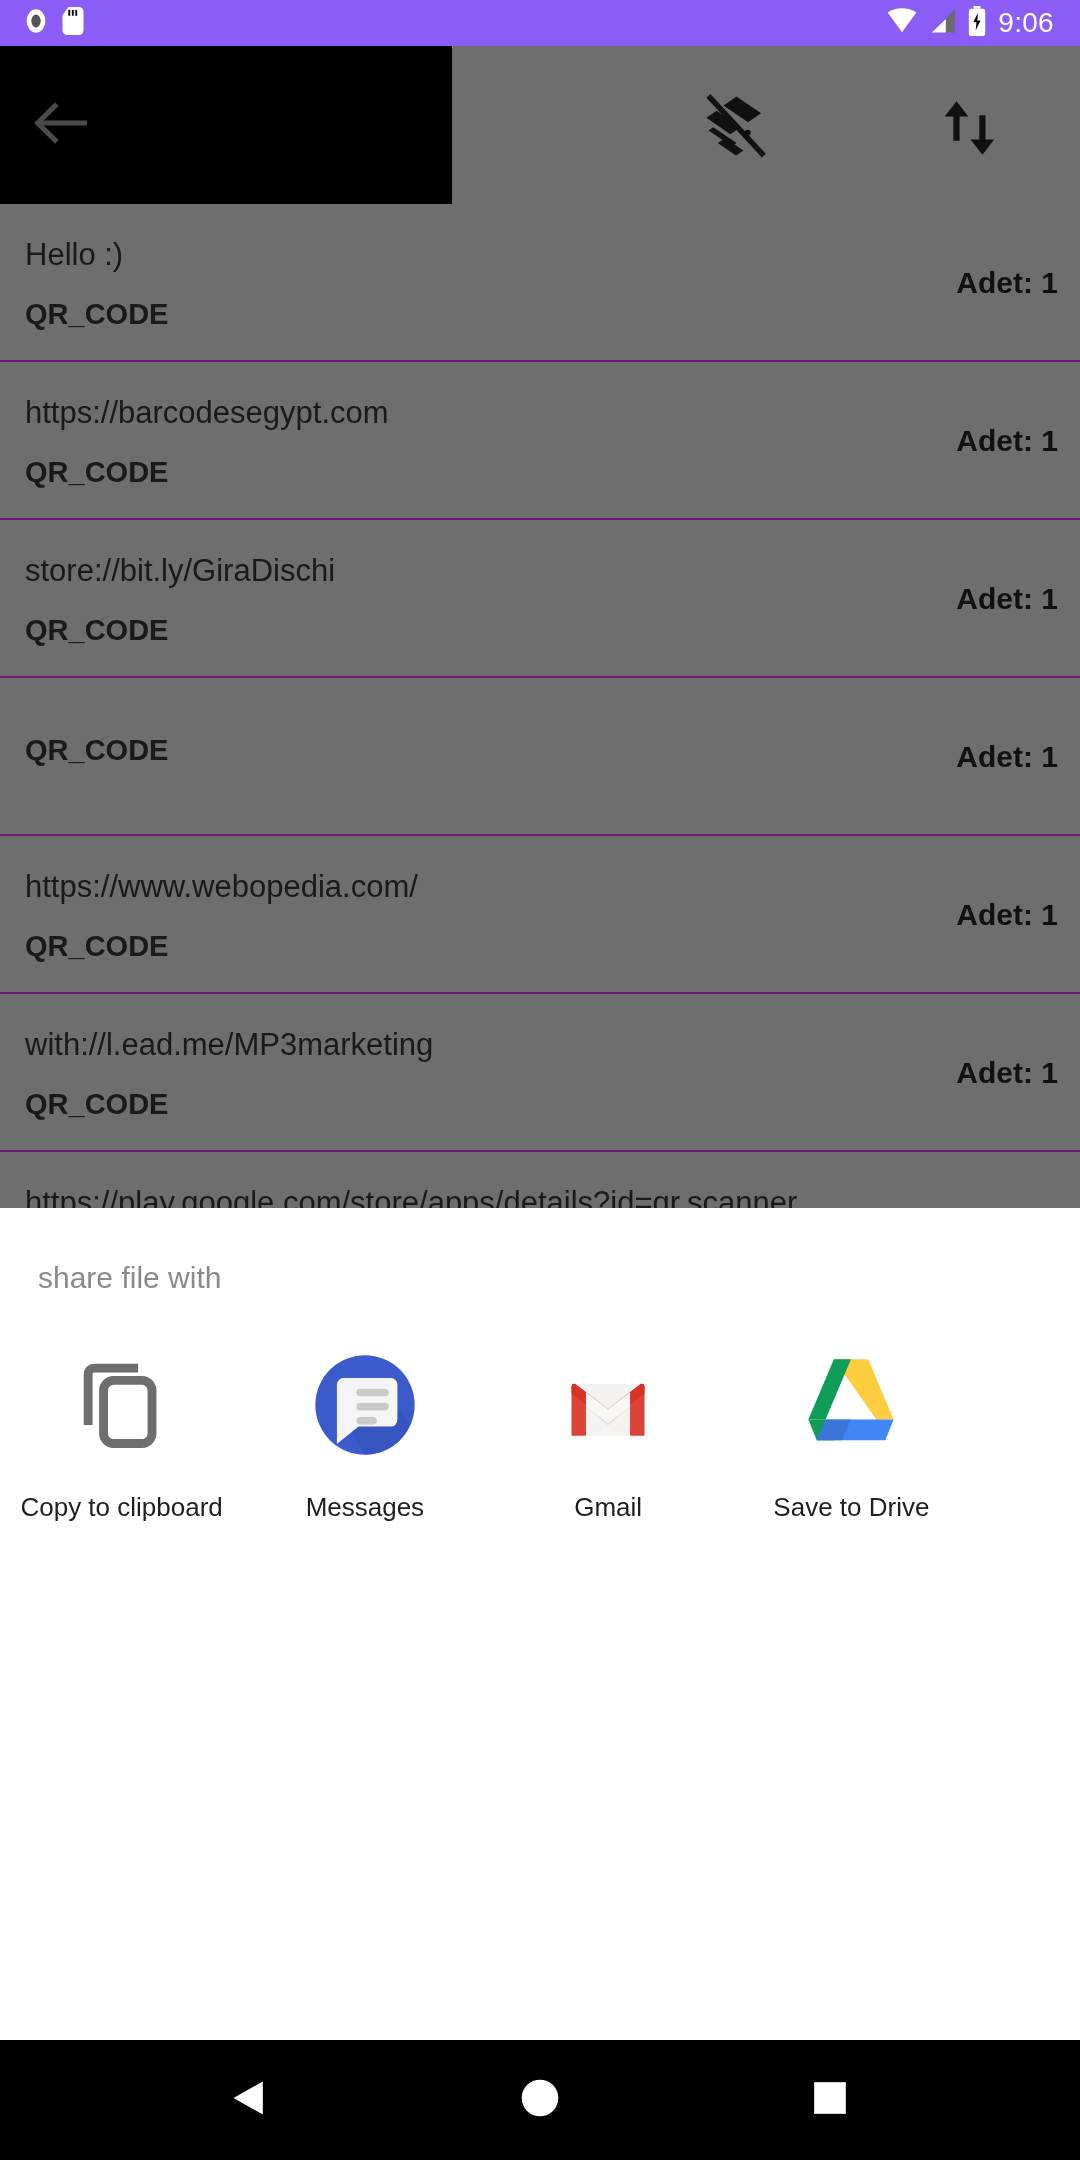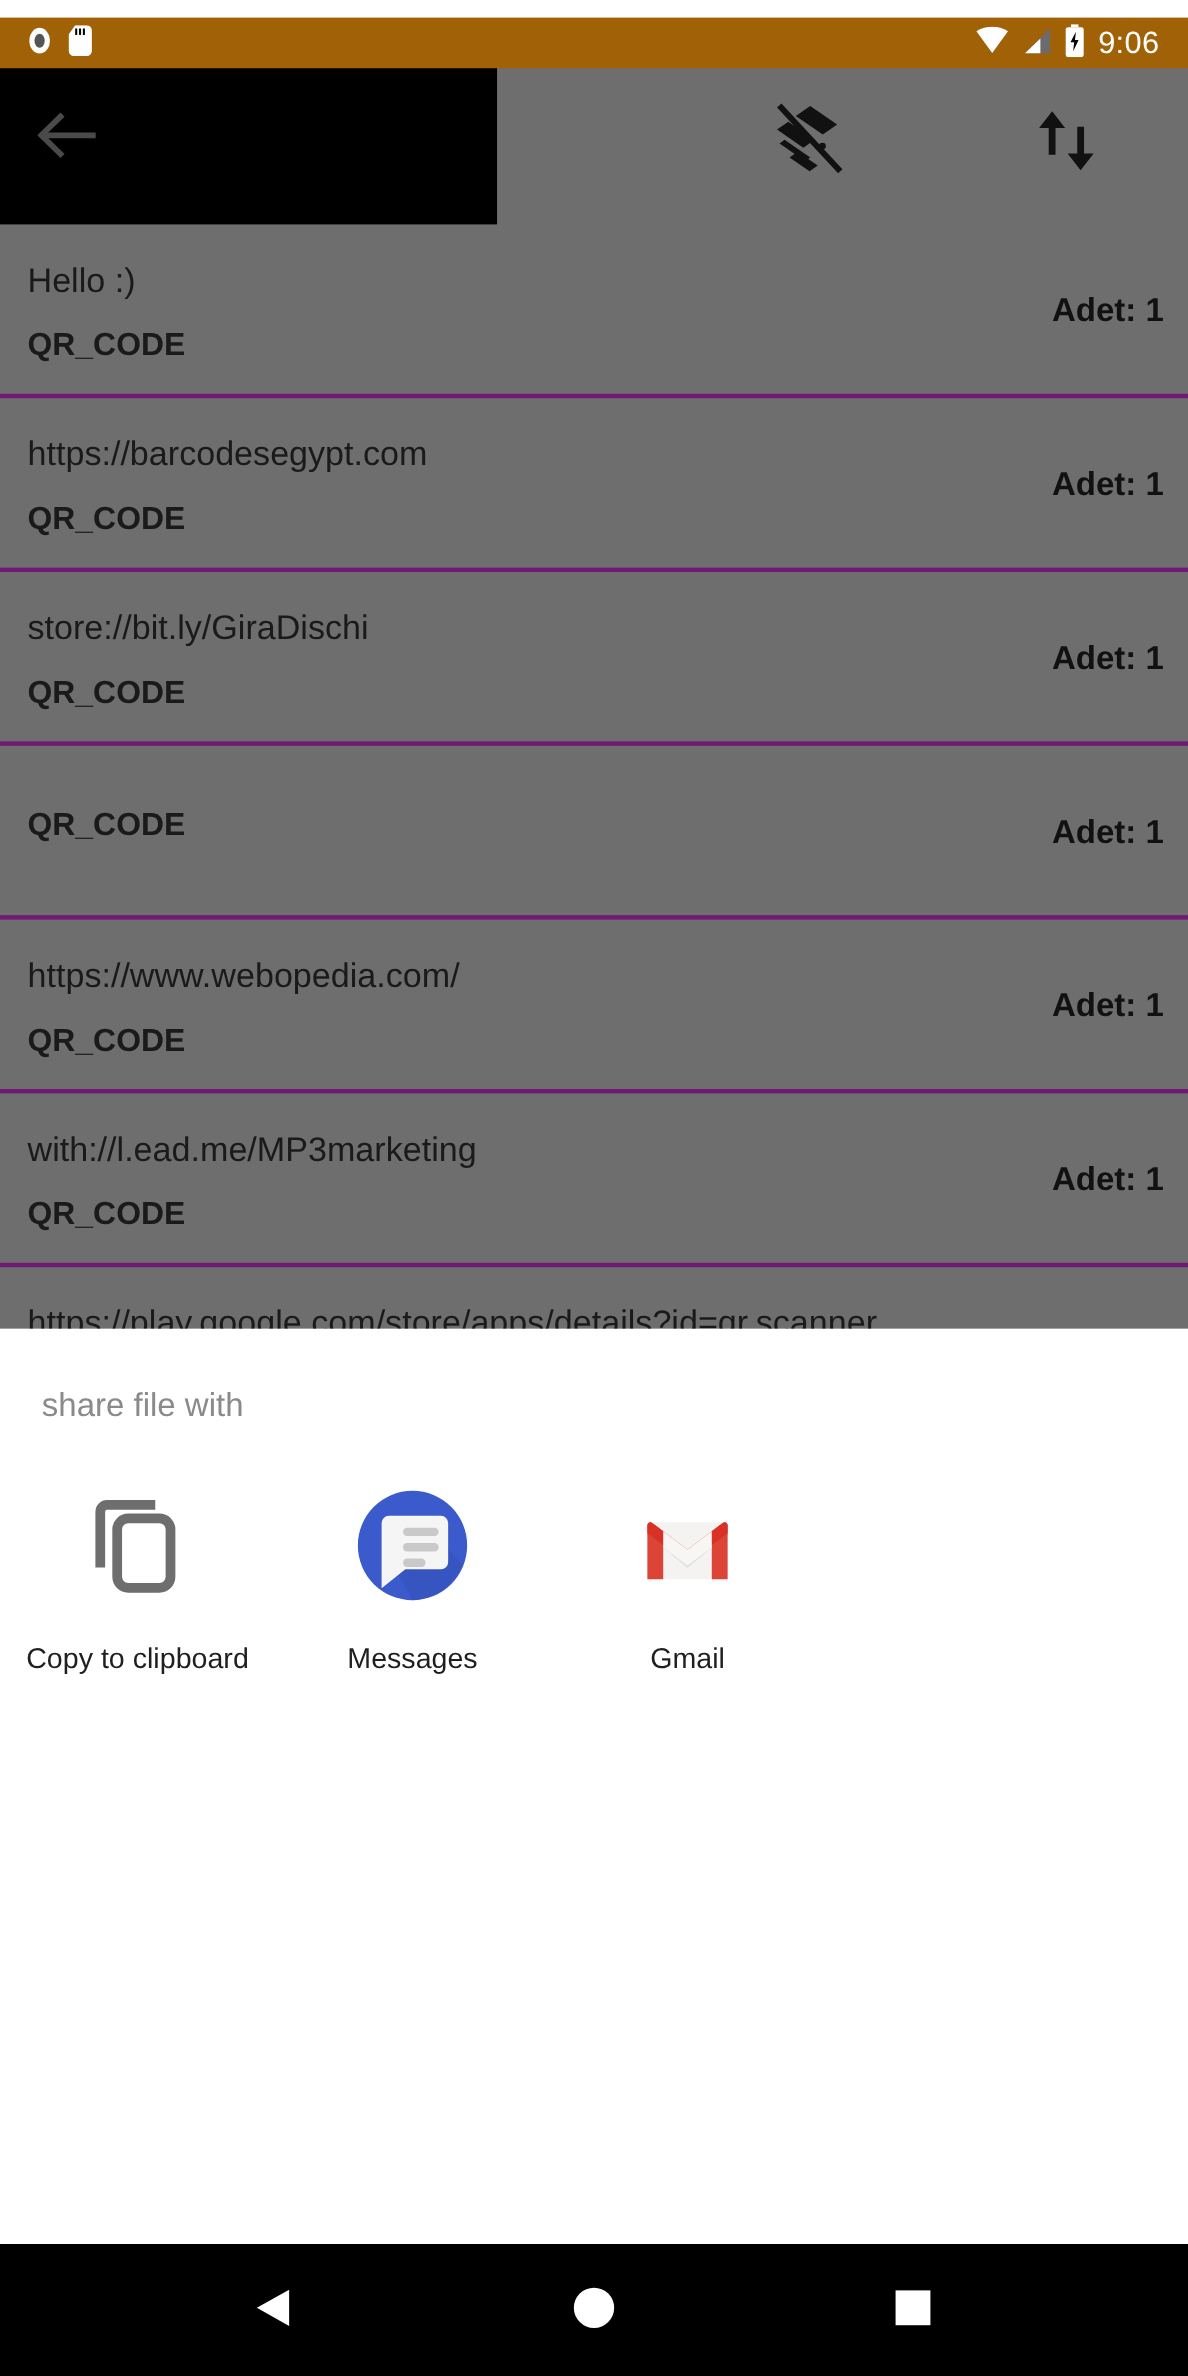--- a/index.html
+++ b/index.html
@@ -6,42 +6,42 @@
   html, body {
     width:1080px; height:2160px;
     background:#ffffff;
     font-family:"Liberation Sans", sans-serif;
     overflow:hidden;
   }
   #screen { position:relative; width:1080px; height:2160px; background:#ffffff; }
 
   
   .statusbar {
-    position:absolute; left:0; top:16px; width:1080px; height:46px;
-    background:#a16207; color:#ffffff;
+    position:absolute; left:0; top:0; width:1080px; height:46px;
+    background:#8b5cf6; color:#ffffff;
     display:flex; align-items:center; z-index:50;
   }
   .sb-left { display:flex; align-items:center; gap:12px; padding-left:22px; }
   .sb-right { margin-left:auto; display:flex; align-items:center; gap:11px; padding-right:26px; }
   .sb-clock { font-size:28px; line-height:28px; letter-spacing:.3px; color:#fff; font-weight:400; }
 
   
   .app-layer { position:absolute; left:0; top:46px; width:1080px; height:1162px; background:#6e6e6e; overflow:hidden; }
 
   
   .toolbar { position:absolute; left:0; top:0; width:1080px; height:158px; }
   .toolbar-blackpad { position:absolute; left:0; top:0; width:452px; height:158px; background:#000000; }
   .toolbar-gray { position:absolute; left:452px; top:0; width:628px; height:158px; background:#6e6e6e; }
   .tb-back { position:absolute; left:22px; top:44px; width:80px; height:70px; display:flex; align-items:center; justify-content:center; }
   .tb-act1 { position:absolute; left:690px; top:44px; width:92px; height:80px; display:flex; align-items:center; justify-content:center; }
   .tb-act2 { position:absolute; left:930px; top:44px; width:80px; height:80px; display:flex; align-items:center; justify-content:center; }
 
   
   .list { position:absolute; left:0; top:158px; width:1080px; }
-  .row { position:relative; height:158px; border-bottom:4px solid #701a75; }
+  .row { position:relative; height:158px; border-bottom:2px solid #701a75; }
   .row-texts { position:absolute; left:25px; top:32px; }
   .row-title { font-size:31px; line-height:38px; color:#1a1a1a; white-space:nowrap; }
   .row-sub { font-size:29px; line-height:36px; color:#1a1a1a; margin-top:22px; white-space:nowrap;font-weight:bold; }
   .row-count { position:absolute; right:22px; top:0; height:158px; display:flex; align-items:center;
                font-size:30px; font-weight:bold; color:#111111; }
 
   
   .sheet { position:absolute; left:0; top:1208px; width:1080px; height:832px; background:#ffffff; z-index:40; }
   .sheet-title { position:absolute; left:38px; top:53px; font-size:30px; color:#8a8a8a; }
   .sheet-grid { position:absolute; left:0; top:133px; width:973px; display:flex; }
@@ -236,20 +236,32 @@
             <path d="M12 31 L50 62 L88 31 L88 40 L50 71 L12 40 Z" fill="#e2e0dd"></path>
             <path d="M12 82 L12 31 C12 28.4 14.4 27 16.6 28.6 L27 36.6 L27 82 Z" fill="#db4437"></path>
             <path d="M88 82 L88 31 C88 28.4 85.6 27 83.4 28.6 L73 36.6 L73 82 Z" fill="#db4437"></path>
             <path d="M12 31 C12 28.4 14.4 27 16.6 28.6 L50 53.8 L83.4 28.6 C85.6 27 88 28.4 88 31 L88 38.4 L50 67 L12 38.4 Z" fill="#d93025" opacity="0.95"></path>
             <path d="M27 36.6 L50 53.8 L73 36.6 L73 52 L50 69 L27 52 Z" fill="#f7f6f4"></path>
           </svg>
         </div>
         <div class="cell-label">Gmail</div>
       </div>
 
+      <div class="cell">
+        <div class="icon-box">
+          <svg width="104" height="100" viewBox="0 0 100 96">
+            <path d="M33.5 4 L66.5 4 L91 62 L74.5 62 Z" fill="#ffcd40"></path>
+            <path d="M33.5 4 L9 62 L25.5 62 L50 4 Z" fill="#0f9d58"></path>
+            <path d="M9 62 L25.5 62 L33.6 82 L17 82 Z" fill="#0f9d58"></path>
+            <path d="M17 82 L25.5 62 L91 62 L83 82 Z" fill="#4285f4"></path>
+            <path d="M17 82 L25.5 62 L50 62 L41 82 Z" fill="#3b76d8"></path>
+          </svg>
+        </div>
+        <div class="cell-label">Save to Drive</div>
+      </div>
 
     </div>
   </div>
 
   <div class="navbar">
     <div class="nav-hit">
       <span>
         <svg width="44" height="44" viewBox="0 0 24 24">
             <path d="M19 3 L19 21 L3 12 Z" fill="#ffffff"></path>
           </svg>

